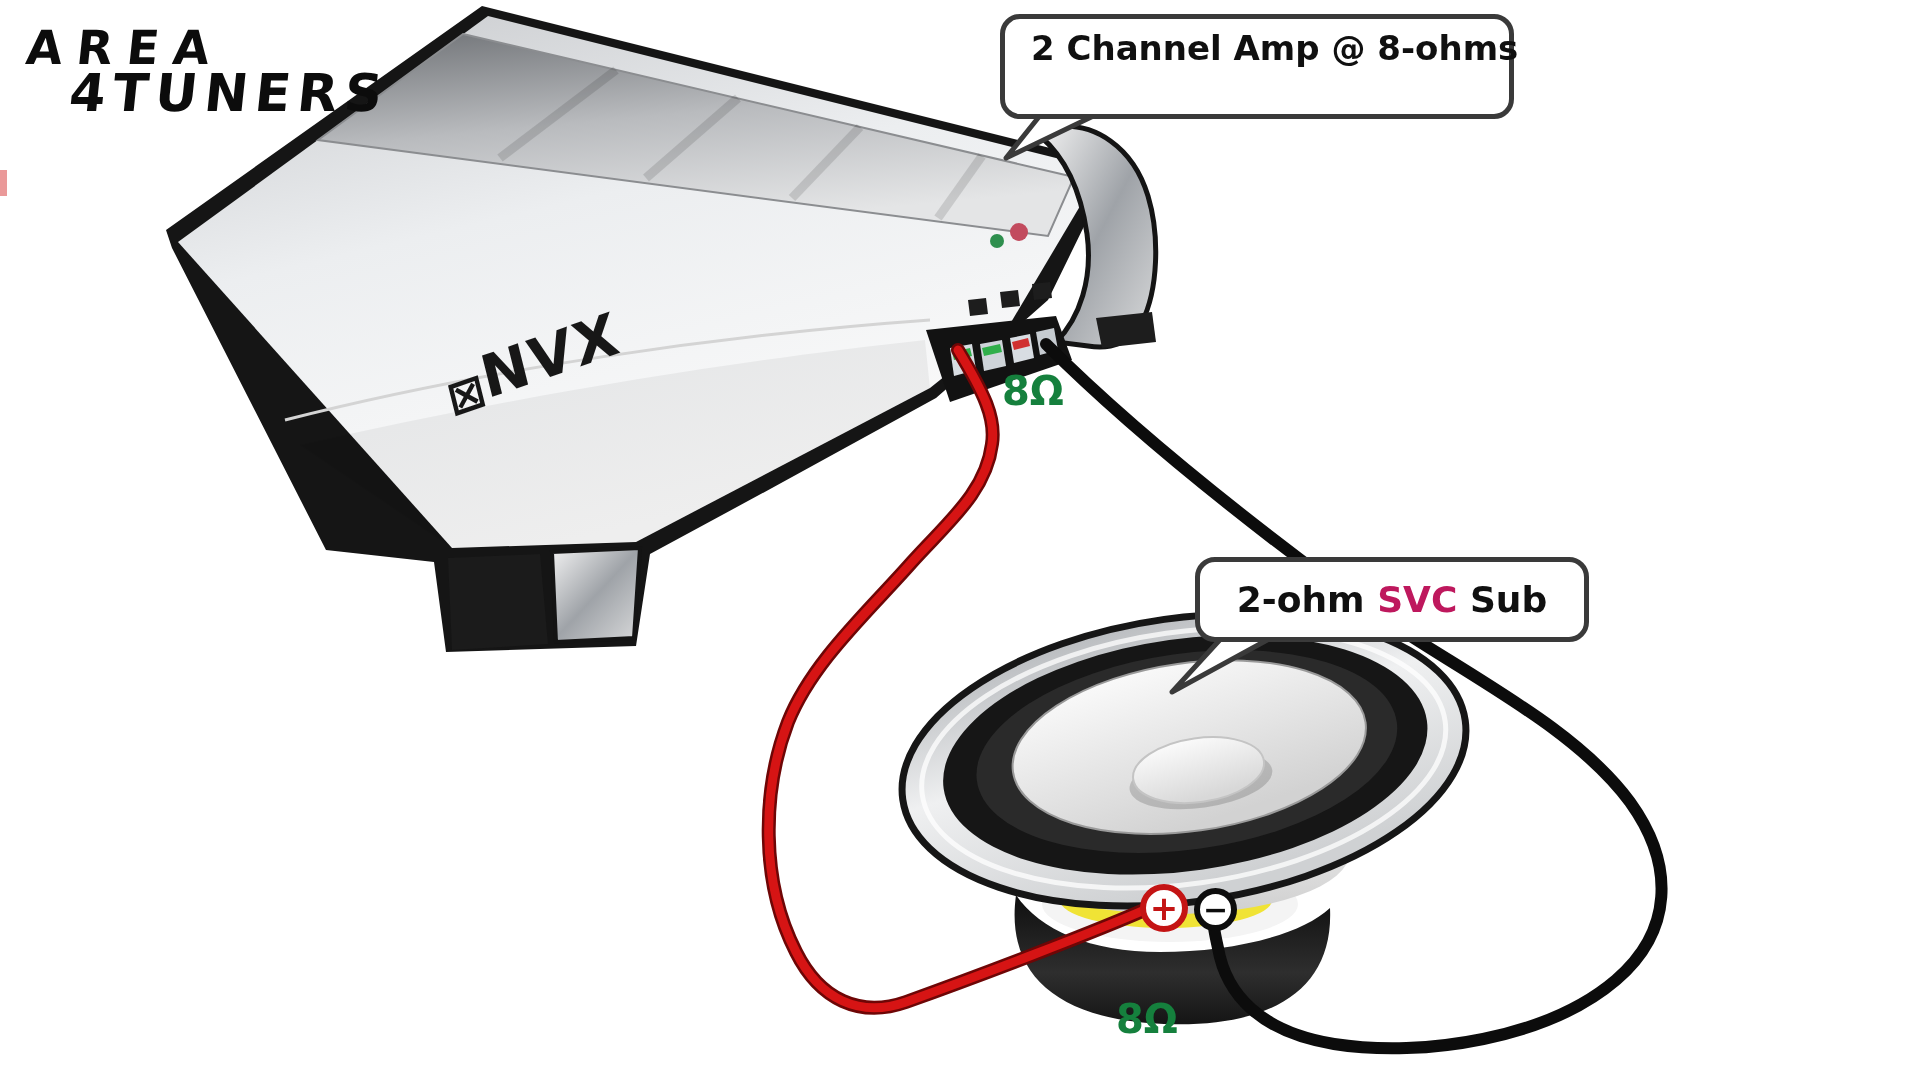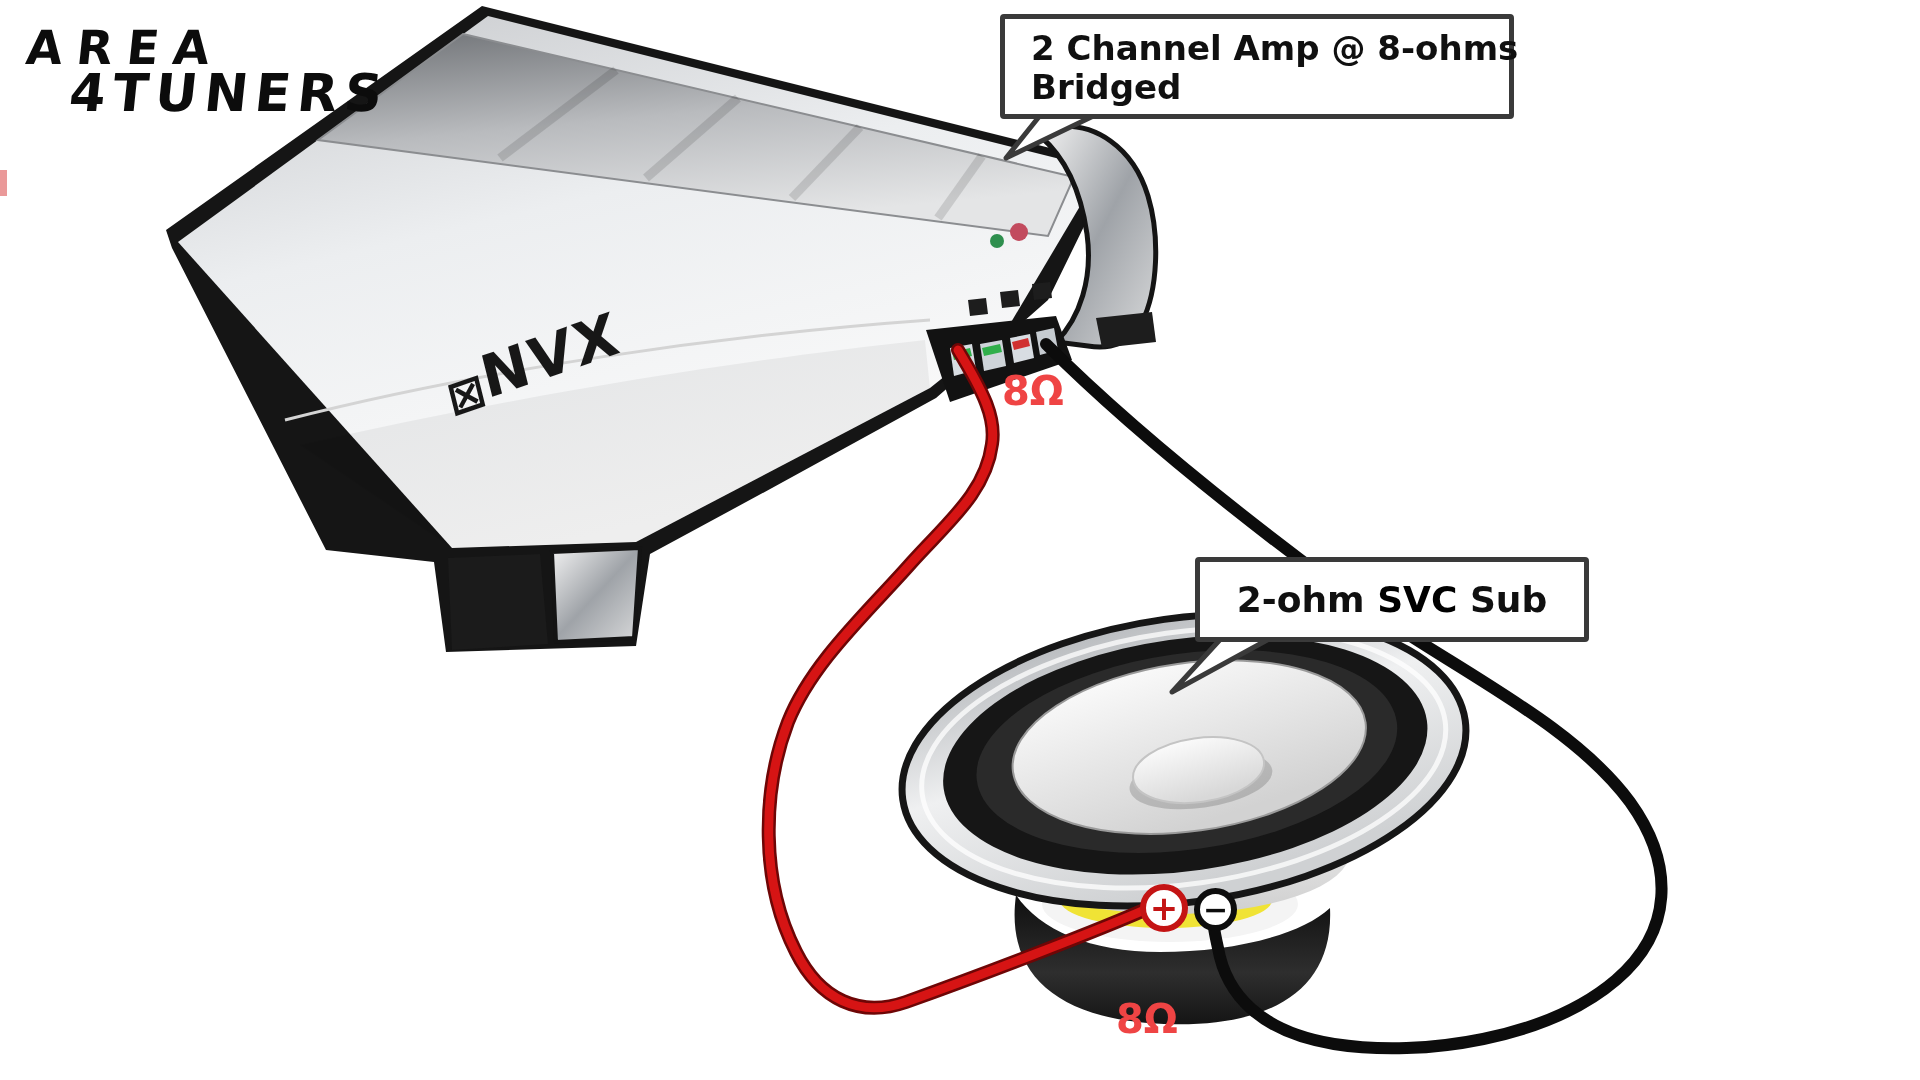--- a/index.html
+++ b/index.html
@@ -4,29 +4,29 @@
 <style>
   html,body{margin:0;padding:0;background:#ffffff;}
   .stage{position:relative;width:1920px;height:1080px;background:#ffffff;overflow:hidden;
          font-family:"DejaVu Sans","Liberation Sans",sans-serif;}
   svg{position:absolute;left:0;top:0;}
   
   .brandlogo{position:absolute;left:24px;top:26px;color:#0c0c0c;transform:skewX(-6deg);}
   .brandlogo .l1{font-size:47px;font-weight:800;letter-spacing:14px;line-height:44px;}
   .brandlogo .l2{font-size:52px;font-weight:800;letter-spacing:7px;line-height:46px;margin-left:48px;}
   
-  .callout{position:absolute;background:#ffffff;border:5px solid #3a3a3a;border-radius:4px;
+  .callout{position:absolute;background:#ffffff;border:5px solid #3a3a3a;border-radius:20px;
            color:#101010;z-index:30;box-sizing:border-box;}
   .co1{left:1000px;top:14px;width:514px;height:105px;padding:10px 0 0 26px;}
   .co1 .t{font-size:34px;font-weight:800;line-height:39px;letter-spacing:0px;white-space:nowrap;}
   .co2{left:1195px;top:557px;width:394px;height:85px;display:flex;align-items:center;justify-content:center;}
   .co2 .t{font-size:36px;font-weight:800;white-space:pre;}
-  .co2 .green{color:#000000;}
+  .co2 .green{color:#be185d;}
   
-  .ohm{position:absolute;font-size:40px;font-weight:800;color:#ef4444;z-index:25;}
+  .ohm{position:absolute;font-size:40px;font-weight:800;color:#15803d;z-index:25;}
   .ohm.amp{left:1002px;top:368px;}
   .ohm.sub{left:1116px;top:996px;}
   
   .nvx{position:absolute;left:452px;top:366px;z-index:12;color:#171717;
        transform:rotate(-19deg) skewX(-5deg);transform-origin:left bottom;
        font-weight:800;display:flex;align-items:flex-end;}
   .nvx .mark{font-size:46px;line-height:40px;transform:translateY(4px);}
   .nvx .txt{font-size:58px;line-height:50px;letter-spacing:2px;}
   
   .term{position:absolute;border-radius:50%;background:#ffffff;display:flex;align-items:center;
@@ -157,21 +157,20 @@
 
   <div class="redmark"></div>
 
   <div class="brandlogo">
     <div class="l1">AREA</div>
     <div class="l2">4TUNERS</div>
   </div>
 
   <div class="callout co1">
     <div class="t">2 Channel Amp @ 8-ohms</div>
-    <div class="t">Bridged</div>
   </div>
 
   <div class="callout co2">
     <div class="t"><span>2-ohm </span><span class="green">SVC</span><span> Sub</span></div>
   </div>
 
   <div class="ohm amp">8Ω</div>
   <div class="ohm sub">8Ω</div>
 
   <div class="nvx">

